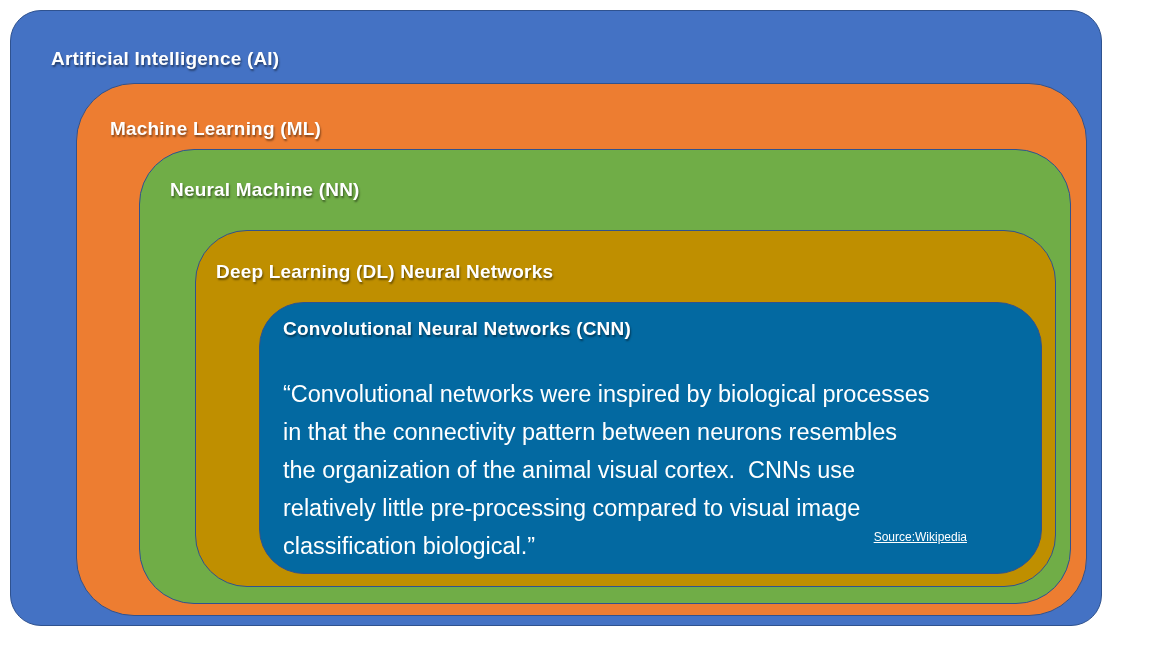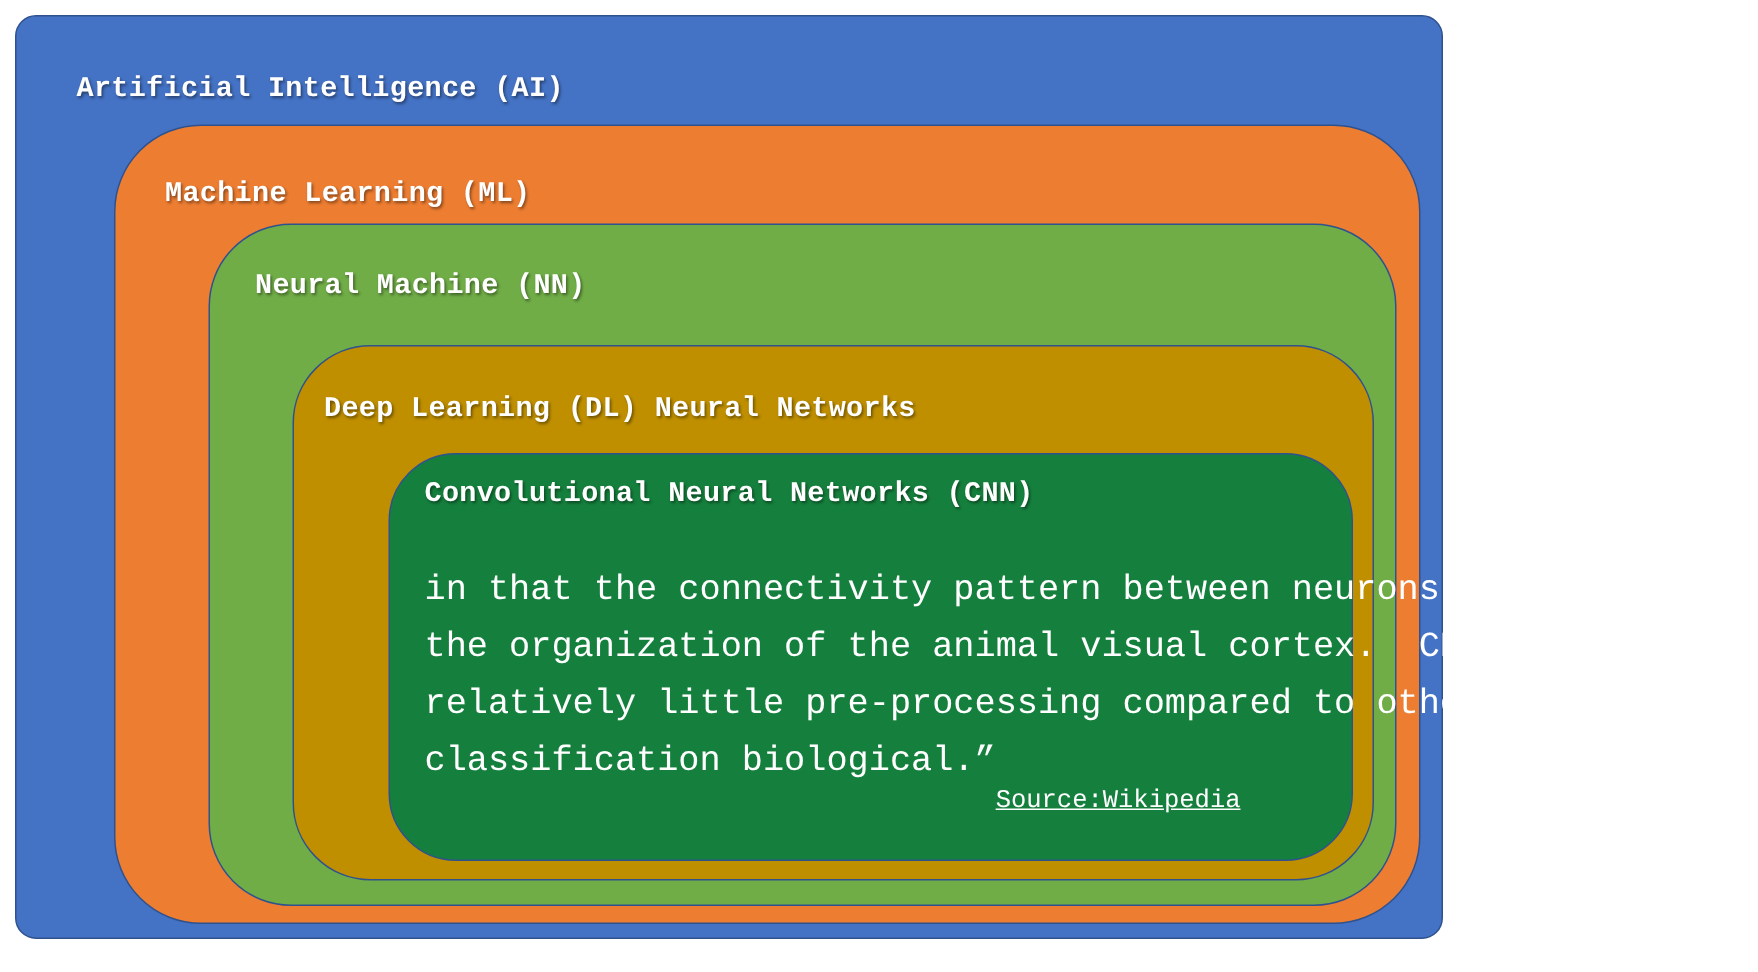--- a/index.html
+++ b/index.html
@@ -15,45 +15,44 @@
     background: #ffffff;
     overflow: hidden;
   }
   .layer {
     position: absolute;
     border: 1.5px solid #2F528F;
     box-sizing: border-box;
   }
   .layer-ai {
     left: 10px; top: 10px;
-    width: 952px; height: 616px;
-    border-radius: 14px;
+    width: 1092px; height: 616px;
+    border-radius: 31px;
     background: #4472C4;
-    font-family: Liberation Mono, monospace;
   }
   .layer-ml {
     left: 65px; top: 72px; right: 14px; bottom: 9px;
     border-radius: 58px;
     background: #ED7D31;
   }
   .layer-nn {
     left: 62px; top: 65px; right: 15px; bottom: 11px;
     border-radius: 55px;
     background: #70AD47;
   }
   .layer-dl {
     left: 55px; top: 66px; right: 14px; bottom: 16px;
     border-radius: 52px;
     background: #BF8F00;
     margin-top: 14px;
   }
   .layer-cnn {
     left: 63px; top: 71px; right: 13px; bottom: 12px;
     border-radius: 45px;
-    background: #15803d;
+    background: #0369a1;
   }
   .layer-label {
     position: absolute;
     color: #ffffff;
     font-weight: bold;
     font-size: 19px;
     white-space: nowrap;
     text-shadow: 1px 1.5px 2px rgba(0,0,0,0.45);
     letter-spacing: 0.2px;
   }
@@ -70,21 +69,21 @@
     line-height: 38px;
     font-weight: normal;
   }
   .quote-line {
     white-space: pre;
   }
   .source-link {
     position: absolute;
     right: 74px; bottom: 29px;
     color: #ffffff;
-    font-size: 17px;
+    font-size: 12px;
     text-decoration: underline;
     white-space: nowrap;
     cursor: pointer;
   }
 </style>
 </head>
 <body>
 
 <div class="stage">
 
@@ -97,23 +96,24 @@
       <div class="layer layer-nn">
         <div class="layer-label label-nn">Neural Machine (NN)</div>
 
         <div class="layer layer-dl">
           <div class="layer-label label-dl">Deep Learning (DL) Neural Networks</div>
 
           <div class="layer layer-cnn">
             <div class="layer-label label-cnn">Convolutional Neural Networks (CNN)</div>
 
             <div class="cnn-quote">
+              <div class="quote-line">“Convolutional networks were inspired by biological processes</div>
               <div class="quote-line">in that the connectivity pattern between neurons resembles</div>
               <div class="quote-line">the organization of the animal visual cortex.  CNNs use</div>
-              <div class="quote-line">relatively little pre-processing compared to other image</div>
+              <div class="quote-line">relatively little pre-processing compared to visual image</div>
               <div class="quote-line">classification biological.”</div>
             </div>
 
             <div class="source-link">Source:Wikipedia</div>
           </div>
 
         </div>
       </div>
     </div>
   </div>

